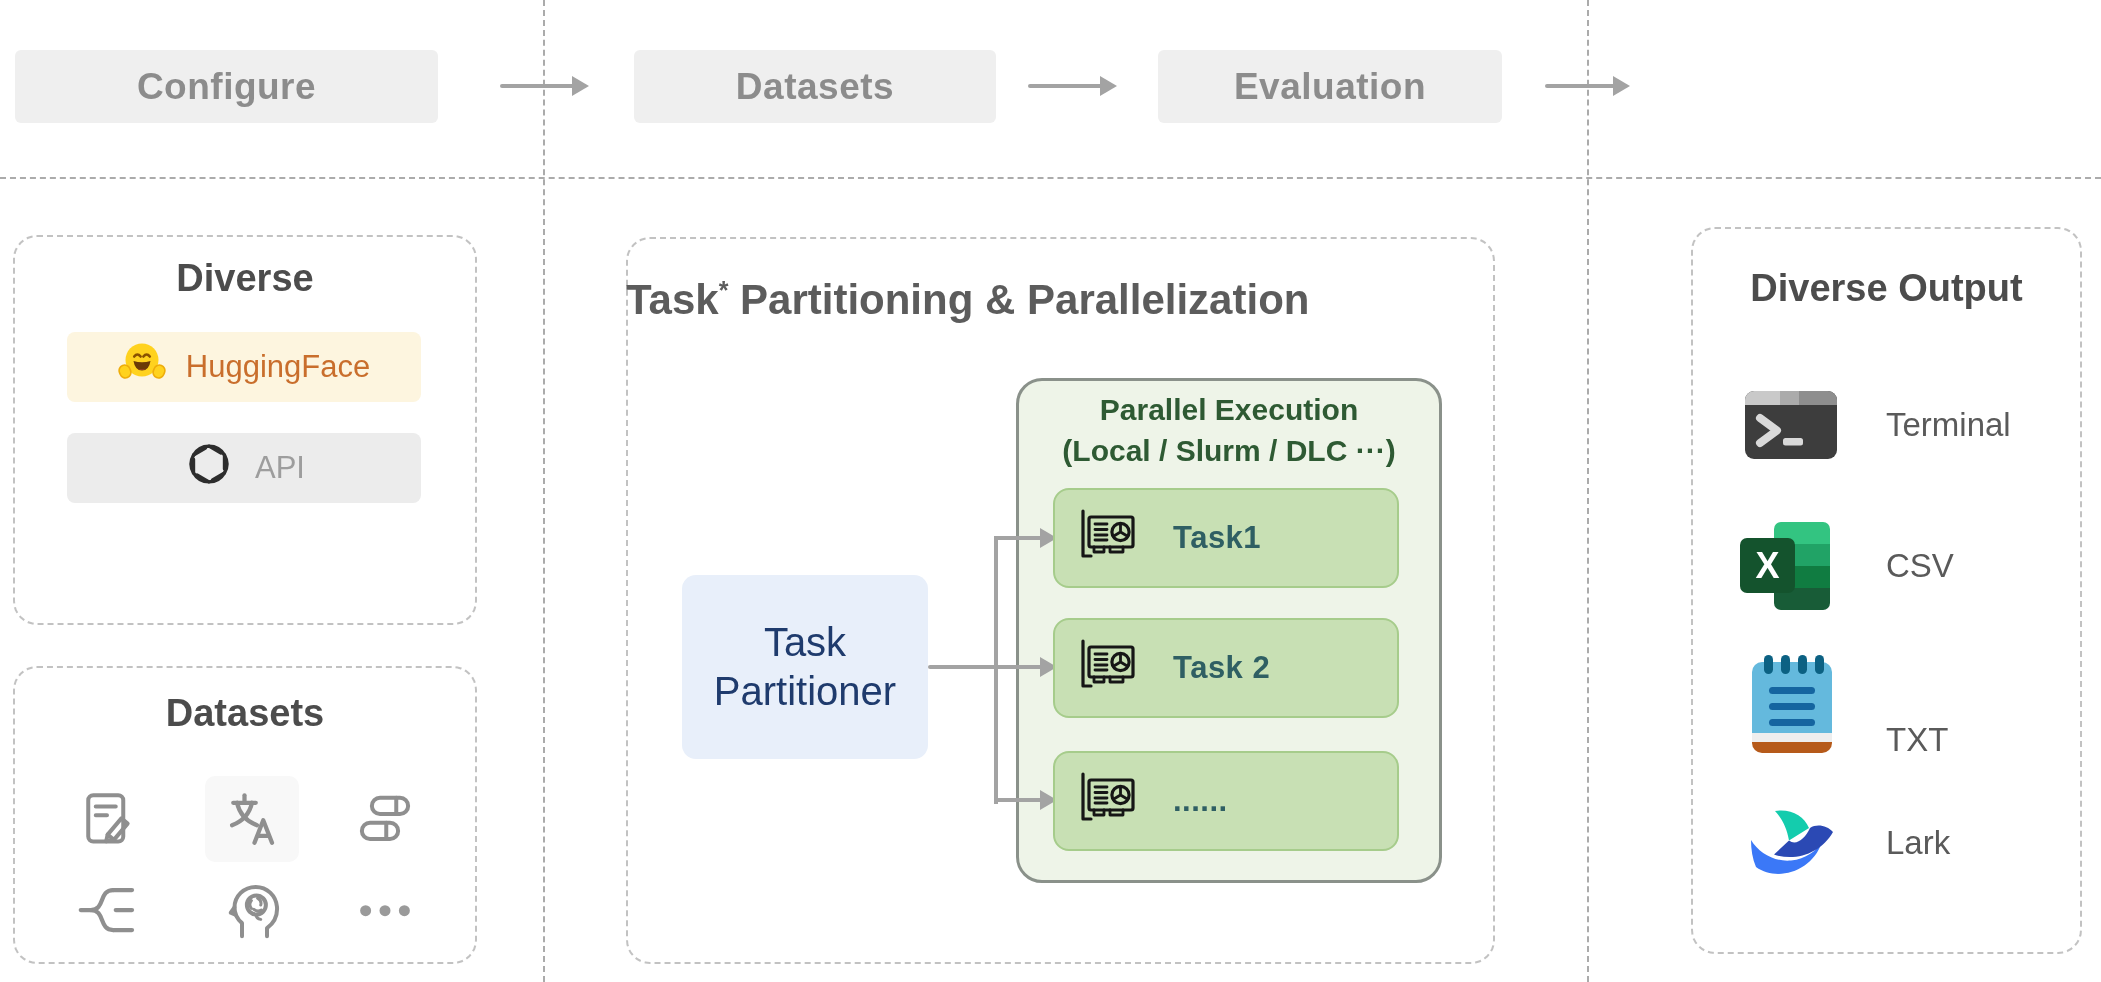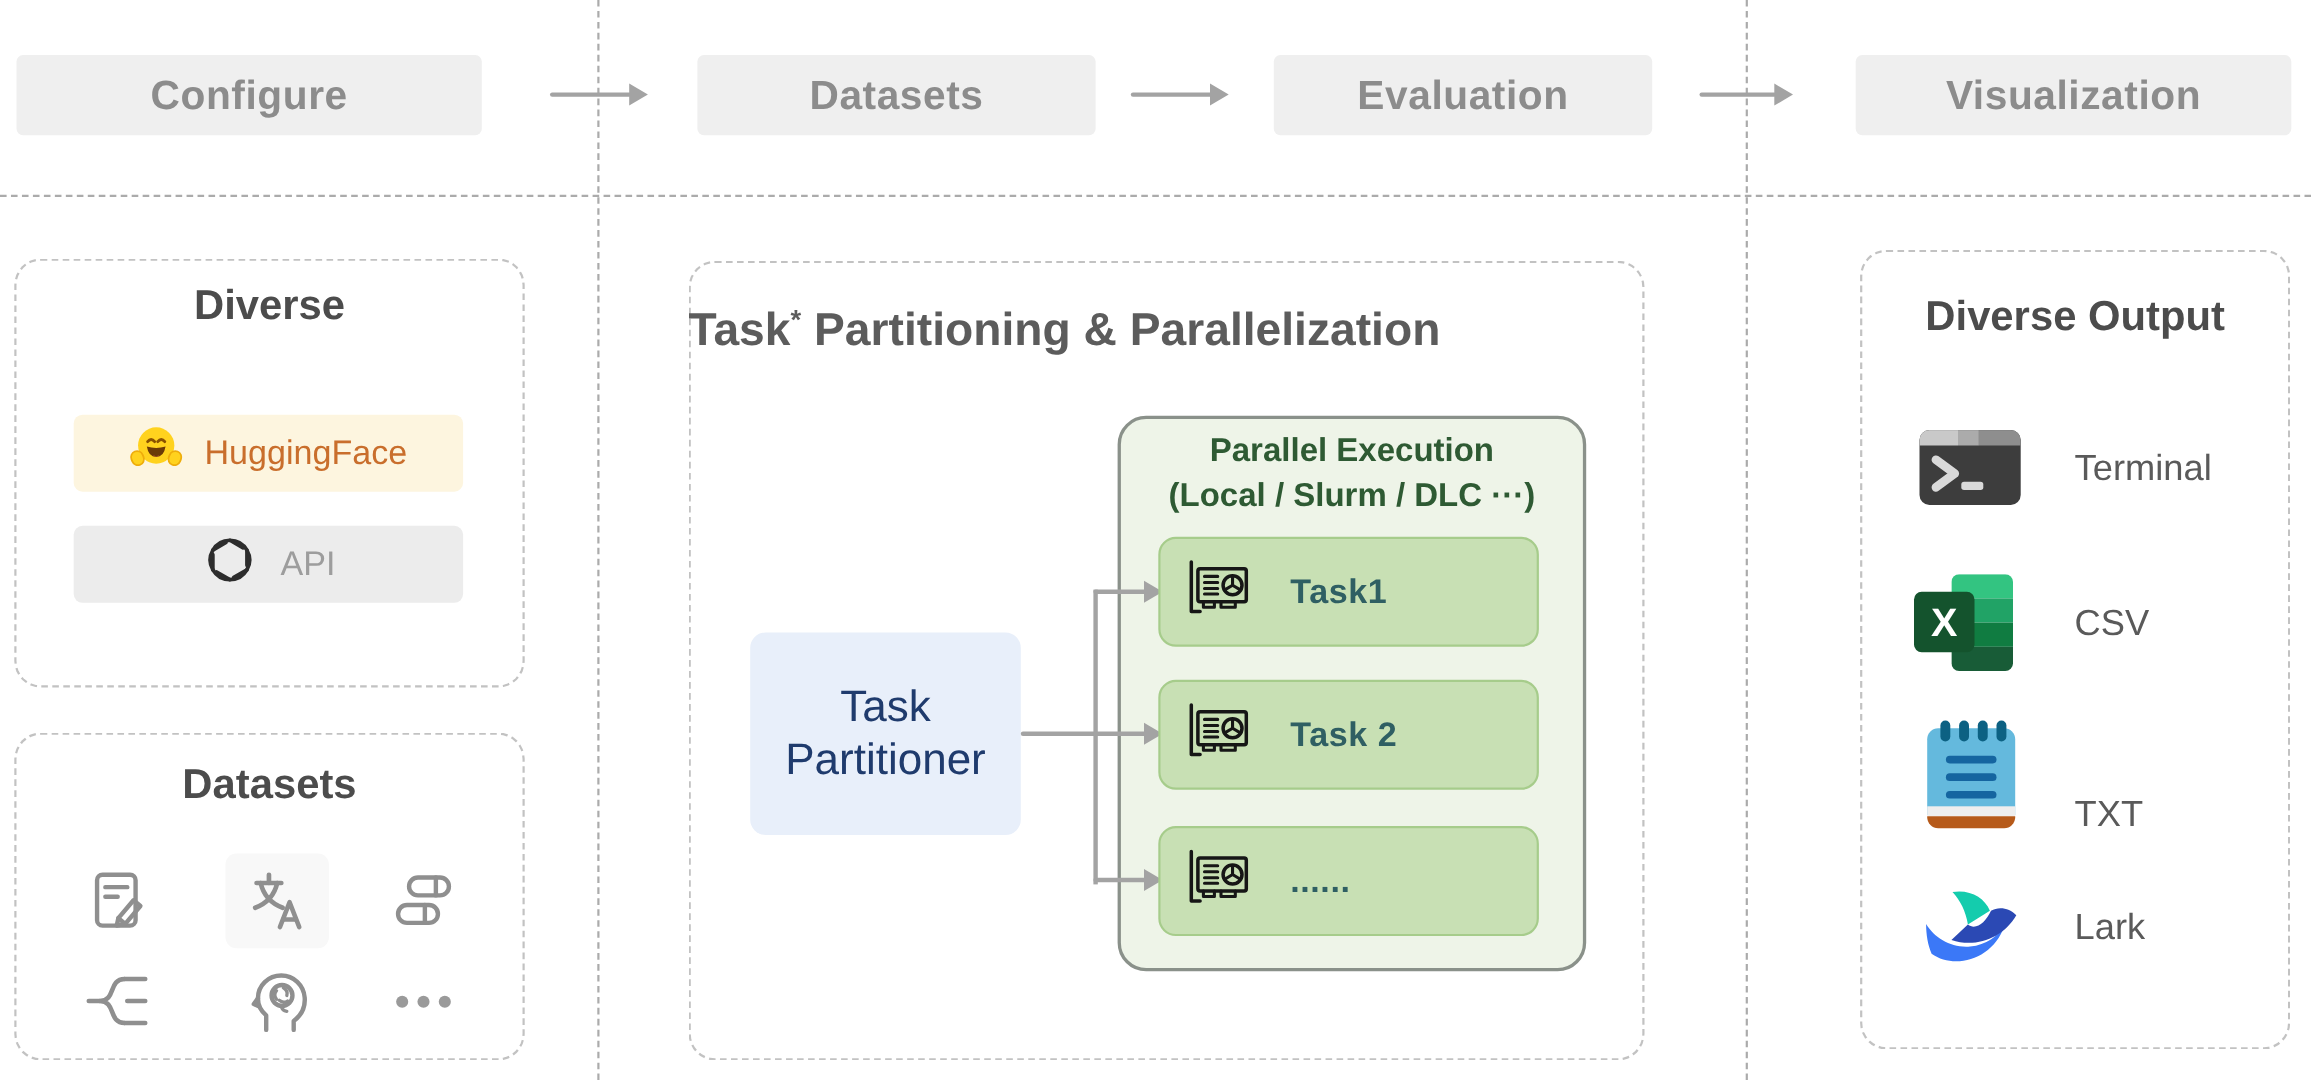--- a/index.html
+++ b/index.html
@@ -21,21 +21,21 @@
   .tri{position:absolute;width:0;height:0;border-top:10px solid transparent;
        border-bottom:10px solid transparent;border-left:17px solid #a3a3a3;}
 
   
   .panel{position:absolute;border:2px dashed #c2c2c2;border-radius:24px;background:#ffffff;box-sizing:border-box;}
   .panel-title{position:absolute;left:0;width:100%;text-align:center;font-weight:700;
                color:#4c4c4c;font-size:38px;}
 
   
   .model-row{position:absolute;left:52px;width:354px;height:70px;border-radius:8px;
-             display:flex;align-items:center;justify-content:center;gap:20px;font-size:31px;margin-top:45px;}
+             display:flex;align-items:center;justify-content:center;gap:20px;font-size:31px;}
   .row-hf{background:#fdf5df;color:#c96e2c;}
   .row-api{background:#ececec;color:#9d9d9d;}
   .row-custom{background:#dcd0e8;color:#9d8bb0;}
 
   
   .ds-cell{position:absolute;width:60px;height:60px;}
   .ds-plate{position:absolute;width:94px;height:86px;background:#f8f8f8;border-radius:10px;}
 
   
   .mid-title{position:absolute;left:626px;top:276px;width:869px;text-align:left;
@@ -92,23 +92,20 @@
 
   <div class="stage-box" style="left:15px;width:423px">
       <span>Configure</span>
     </div>
   <div class="stage-box" style="left:634px;width:362px">
       <span>Datasets</span>
     </div>
   <div class="stage-box" style="left:1158px;width:344px">
       <span>Evaluation</span>
     </div>
-  <div class="stage-box" style="left:1687px;width:396px">
-      <span>Visualization</span>
-    </div>
 
   <div class="hline" style="left:500px;top:84px;width:74px"></div>
   <div class="tri" style="left:572px;top:76px"></div>
   <div class="hline" style="left:1028px;top:84px;width:74px"></div>
   <div class="tri" style="left:1100px;top:76px"></div>
   <div class="hline" style="left:1545px;top:84px;width:70px"></div>
   <div class="tri" style="left:1613px;top:76px"></div>
 
   <div class="panel" style="left:13px;top:235px;width:464px;height:390px">
     <div class="panel-title" style="top:20px">Diverse</div>

